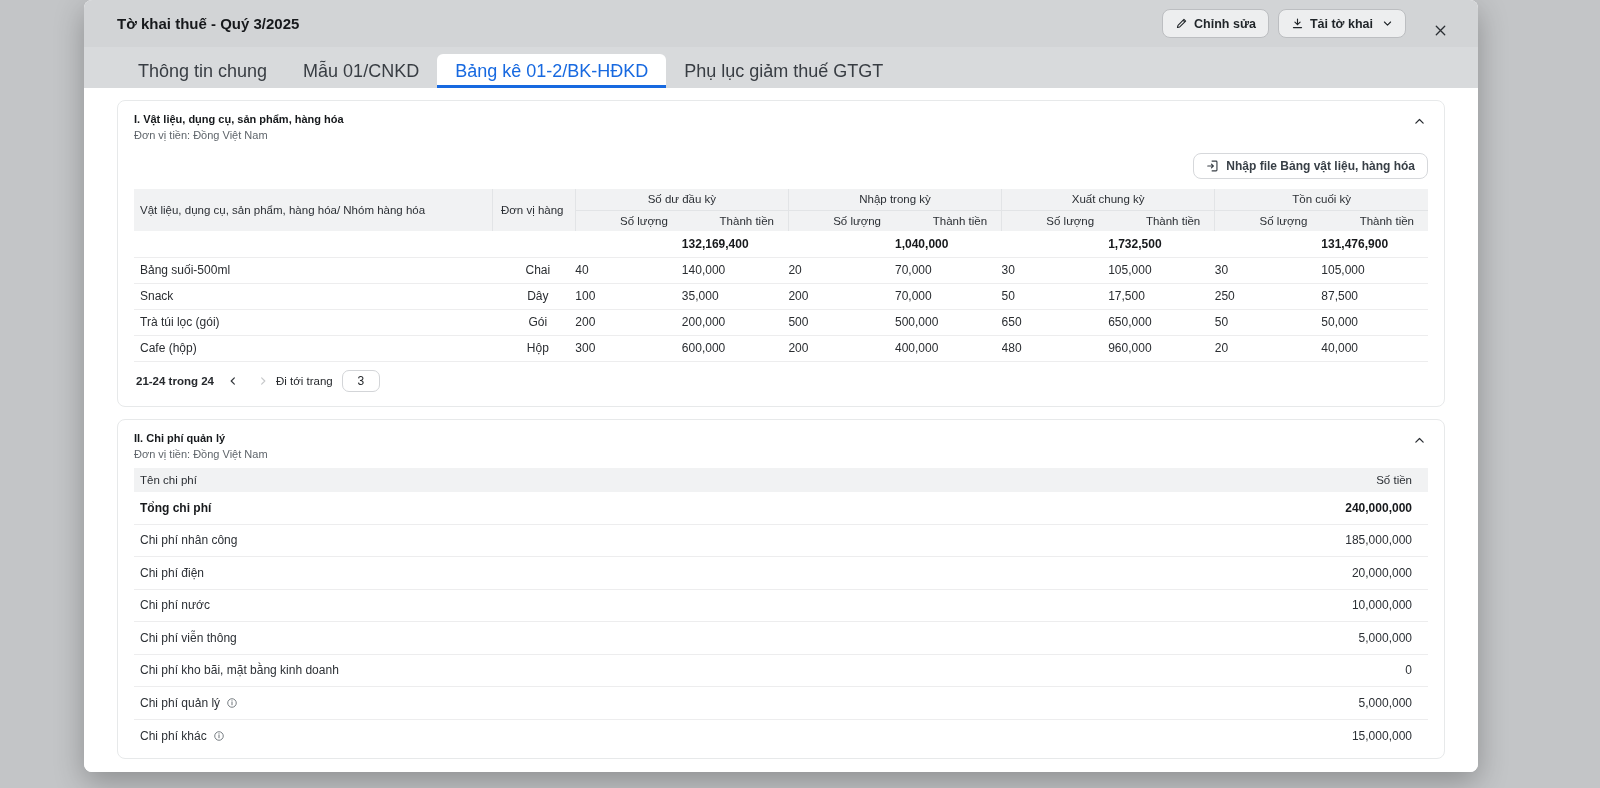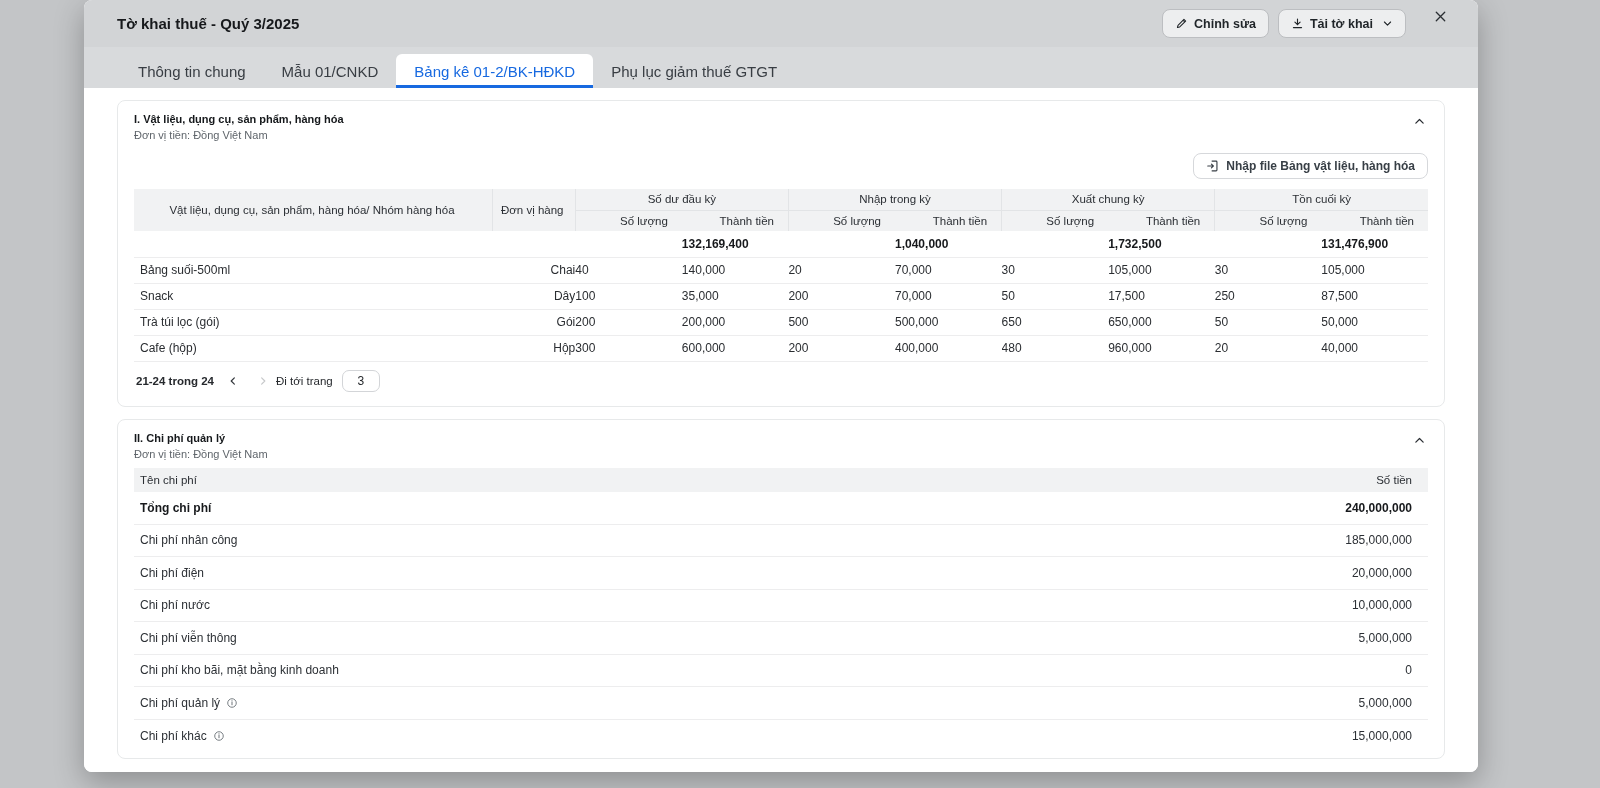--- a/index.html
+++ b/index.html
@@ -16,40 +16,40 @@
     background: #fff; border-radius: 8px;
     box-shadow: 0 10px 30px rgba(0,0,0,.28);
     display: flex; flex-direction: column; overflow: hidden;
   }
   
   .mhead {
     height: 47px; flex: none; background: #d2d4d6;
     display: flex; align-items: center; padding: 0 30px 0 33px;
   }
   .mtitle { font-size: 15px; font-weight: 700; color: #17191c; flex: 1; }
-  .mactions { display: flex; align-items: flex-start; }
+  .mactions { display: flex; align-items: flex-end; }
   .btn {
     display: inline-flex; align-items: center; gap: 6px;
     height: 29px; padding: 0 12px;
     background: #edeeef; border: 1px solid #bcbec1; border-radius: 8px;
     font-family: inherit; font-size: 12.5px; font-weight: 600; color: #1f2428;
     cursor: pointer;
   }
   .btn + .btn { margin-left: 9px; }
   .btn .chev { margin-left: 3px; display: flex; }
   .ic { display: inline-flex; align-items: center; }
   .close { margin-left: 27px; display: flex; align-items: center; color: #2a2e33; cursor: pointer; }
   
   .tabsbar {
     height: 41px; flex: none; background: #d8dadc;
     display: flex; align-items: flex-end; padding-left: 36px;
   }
   .tab {
     height: 34px; padding: 0 18px; display: flex; align-items: center;
-    font-size: 15px; color: #383d43; cursor: pointer; position: relative;
+    font-size: 18px; color: #383d43; cursor: pointer; position: relative;
     border-radius: 6px 6px 0 0; white-space: nowrap;
   }
   .tab.active { background: #fff; color: #1769e0; font-weight: 500; }
   .tab.active::after {
     content: ""; position: absolute; left: 0; right: 0; bottom: 0;
     height: 3px; background: #1769e0;
   }
   
   .content { flex: 1; background: #fff; padding: 12px 33px 0; overflow: hidden; }
   .card {
@@ -63,30 +63,30 @@
   .collapse { color: #2a2e33; cursor: pointer; display: flex; padding: 2px; }
   .toolbar { display: flex; justify-content: flex-end; margin: 12px 0 10px; }
   .btn.white { background: #fff; border-color: #d6d8db; height: 26px; font-size: 12px; color: #383f46; }
   
   table { width: 100%; border-collapse: collapse; table-layout: fixed; }
   .t1 { font-size: 12px; }
   .t1 thead th {
     background: #f1f2f3; font-weight: 500; font-size: 11.5px; color: #2b2f34;
     height: 21px; padding: 2px 8px; white-space: nowrap; overflow: hidden;
   }
-  .th-name { text-align: center; padding-left: 6px !important; border-right: 1px solid #e2e4e6; }
+  .th-name { text-align: left; padding-left: 6px !important; border-right: 1px solid #e2e4e6; }
   .th-unit { text-align: left; border-right: 1px solid #e2e4e6; }
   .th-group { text-align: center; border-bottom: 1px solid #e2e4e6; border-right: 1px solid #e2e4e6; }
   .th-group.g-last { border-right: none; }
   .th-sub { text-align: right; padding-right: 14px !important; }
   .th-amt { border-right: 1px solid #e2e4e6; }
   .th-amt.last { border-right: none; }
   .t1 td { height: 26px; border-bottom: 1px solid #ededee; color: #2a2d31; white-space: nowrap; overflow: hidden; }
   .c-name { text-align: left; padding-left: 6px; }
-  .c-unit { text-align: right; padding-left: 8px; }
+  .c-unit { text-align: center; padding-left: 8px; }
   .c-num { text-align: left; padding-right: 14px; }
   .totals-row td { font-weight: 700; color: #17191c; }
   
   .pager { display: flex; align-items: center; height: 38px; font-size: 11.5px; color: #26292d; }
   .range { font-weight: 600; padding-left: 2px; }
   .pbtn { display: flex; align-items: center; justify-content: center; width: 22px; height: 22px; margin-left: 8px; color: #33373c; cursor: pointer; }
   .pbtn.disabled { color: #c6c8ca; cursor: default; }
   .goto { margin-left: 2px; }
   .pinput {
     width: 38px; height: 22px; margin-left: 9px;

